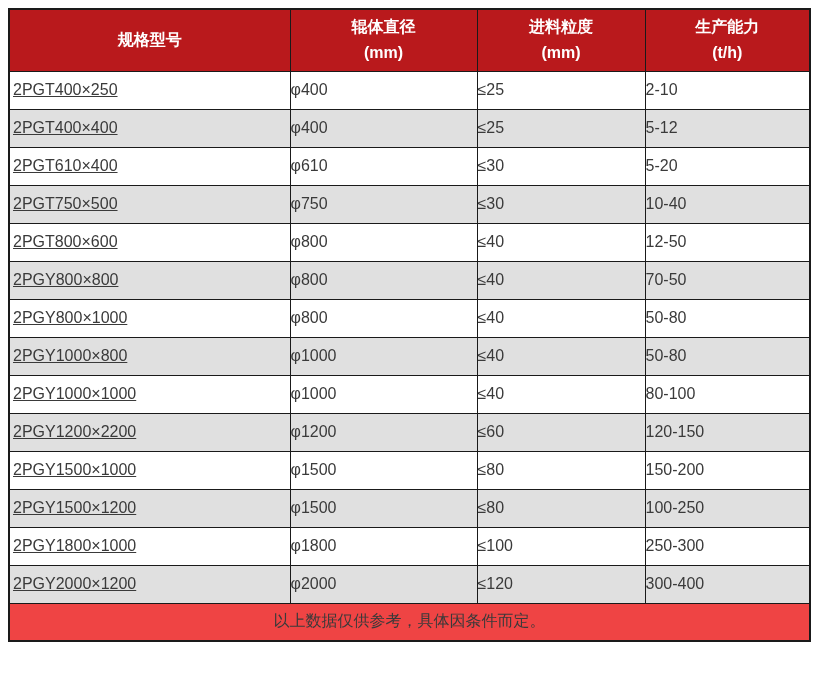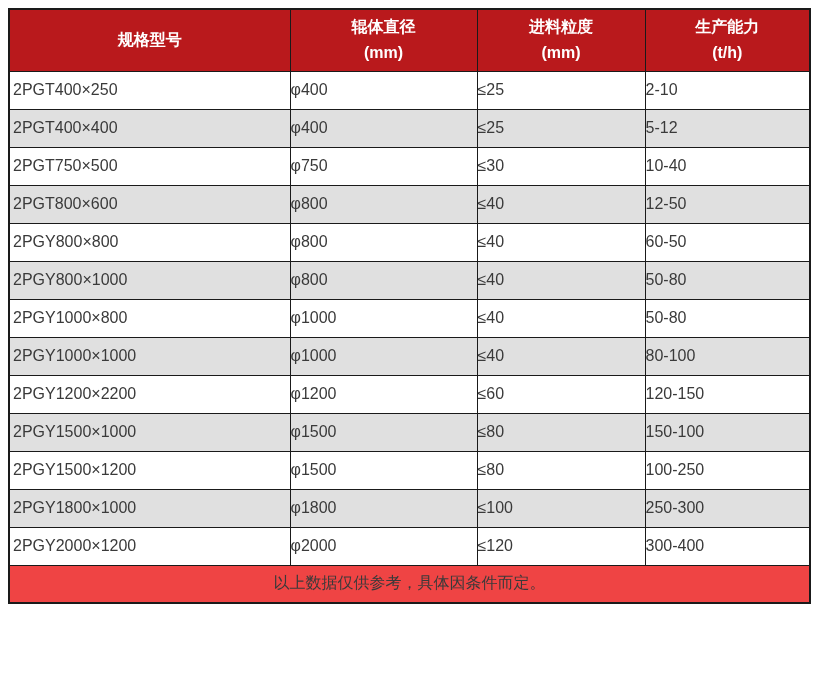--- a/index.html
+++ b/index.html
@@ -54,20 +54,21 @@
   .spec-table tbody td {
     height: 38px;
     font-size: 16px;
     color: var(--text-color);
     vertical-align: middle;
     padding: 0;
   }
   .spec-table tbody td.model {
     text-align: left;
     padding-left: 3px;
+    text-decoration: underline;
   }
   .spec-table tbody tr:nth-child(even) td {
     background: var(--row-alt-bg);
   }
   .spec-table tfoot td {
     height: 38px;
     font-size: 16px;
     color: var(--text-color);
     text-align: center;
     vertical-align: middle;
@@ -120,36 +121,42 @@
           <td>≤25</td>
           <td>2-10</td>
         </tr>
         <tr>
           <td class="model">2PGT400×400</td>
           <td>φ400</td>
           <td>≤25</td>
           <td>5-12</td>
         </tr>
         <tr>
+          <td class="model">2PGT610×400</td>
+          <td>φ610</td>
+          <td>≤30</td>
+          <td>5-20</td>
+        </tr>
+        <tr>
           <td class="model">2PGT750×500</td>
           <td>φ750</td>
           <td>≤30</td>
           <td>10-40</td>
         </tr>
         <tr>
           <td class="model">2PGT800×600</td>
           <td>φ800</td>
           <td>≤40</td>
           <td>12-50</td>
         </tr>
         <tr>
           <td class="model">2PGY800×800</td>
           <td>φ800</td>
           <td>≤40</td>
-          <td>60-50</td>
+          <td>70-50</td>
         </tr>
         <tr>
           <td class="model">2PGY800×1000</td>
           <td>φ800</td>
           <td>≤40</td>
           <td>50-80</td>
         </tr>
         <tr>
           <td class="model">2PGY1000×800</td>
           <td>φ1000</td>
@@ -165,21 +172,21 @@
         <tr>
           <td class="model">2PGY1200×2200</td>
           <td>φ1200</td>
           <td>≤60</td>
           <td>120-150</td>
         </tr>
         <tr>
           <td class="model">2PGY1500×1000</td>
           <td>φ1500</td>
           <td>≤80</td>
-          <td>150-100</td>
+          <td>150-200</td>
         </tr>
         <tr>
           <td class="model">2PGY1500×1200</td>
           <td>φ1500</td>
           <td>≤80</td>
           <td>100-250</td>
         </tr>
         <tr>
           <td class="model">2PGY1800×1000</td>
           <td>φ1800</td>

